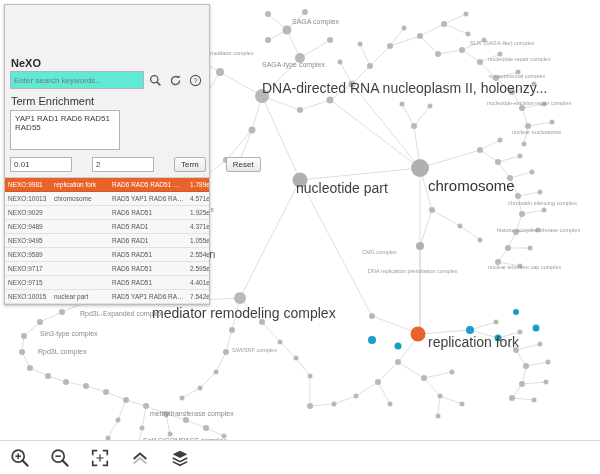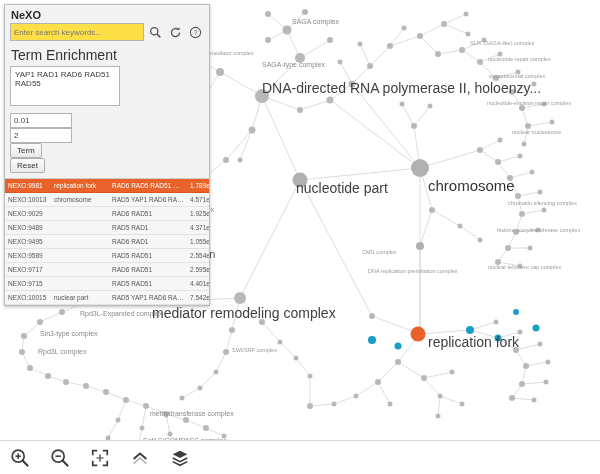--- a/index.html
+++ b/index.html
@@ -52,31 +52,32 @@
     border: 1px solid #bdbdbd;
     box-shadow: 0 1px 3px rgba(0,0,0,0.25);
     font-size: 9px;
     color: #333;
   }
   #panel-title {
     padding: 4px 6px 2px 6px;
     font-size: 11px;
     font-weight: bold;
     color: #2b2b2b;
+    margin-top: 48px;
   }
   .search-row {
     display: flex;
     align-items: center;
     padding: 0 5px 4px 5px;
   }
   .search-input {
     flex: 1;
     height: 15px;
     border: 1px solid #b5b5b5;
-    background: #fde047;
+    background: #5eead4;
     font-size: 8px;
     color: #555;
     padding: 8px 3px;
     box-sizing: border-box;
     font-family: "Liberation Sans", sans-serif;
   }
   .icon-btn {
     width: 17px;
     height: 16px;
     margin-left: 3px;
@@ -117,42 +118,41 @@
     content: "";
     position: absolute;
     left: 2px; top: 2px;
     width: 3px; height: 3px;
     border-radius: 50%;
     background: #3b3b3b;
   }
 
   .section-head {
     padding: 2px 6px 3px 6px;
-    font-size: 14px;
+    font-size: 11px;
     color: #333;
   }
   .term-box {
     margin: 0 5px 5px 5px;
     height: 40px;
     background: #fff;
     border: 1px solid #b5b5b5;
     font-size: 8px;
     color: #3a3a3a;
     padding: 3px 4px;
     box-sizing: border-box;
     overflow: hidden;
     font-family: "Liberation Sans", sans-serif;
     resize: none;
   }
   .filter-row {
     display: flex;
     align-items: flex-start;
     padding: 0 5px 5px 5px;
-    gap: 0;
-    flex-direction: column;
+    gap: 20px;
   }
   .filter-input {
     height: 15px;
     border: 1px solid #b5b5b5;
     background: #fff;
     font-size: 8px;
     color: #444;
     padding: 0 3px;
     box-sizing: border-box;
     font-family: "Liberation Sans", sans-serif;
@@ -549,21 +549,21 @@
       </g>
     </svg>
 
     <div id="labels">
         <div class="node-label small" style="left: 292px; top: 18px;">SAGA complex</div>
         <div class="node-label tiny" style="left: 470px; top: 40px;">SLIK (SAGA-like) complex</div>
         <div class="node-label tiny" style="left: 488px; top: 56px;">nucleotide repair complex</div>
         <div class="node-label tiny" style="left: 198px; top: 50px;">core mediator complex</div>
         <div class="node-label small" style="left: 262px; top: 61px;">SAGA-type complex</div>
         <div class="node-label tiny" style="left: 489px; top: 73px;">synaptonemal complex</div>
-        <div class="node-label big" style="left: 262px; top: 80px;">DNA-directed RNA polymerase II, holoenzy...</div>
+        <div class="node-label big" style="left: 262px; top: 80px;">DNA-directed RNA nucleoplasm II, holoenzy...</div>
         <div class="node-label tiny" style="left: 487px; top: 100px;">nucleotide-excision repair complex</div>
         <div class="node-label tiny" style="left: 512px; top: 129px;">nuclear nucleosome</div>
         <div class="node-label big" style="left: 296px; top: 180px;">nucleotide part</div>
         <div class="node-label huge" style="left: 428px; top: 177px;">chromosome</div>
         <div class="node-label tiny" style="left: 508px; top: 200px;">chromatin silencing complex</div>
         <div class="node-label tiny" style="left: 96px; top: 178px;">nucleosome</div>
         <div class="node-label tiny" style="left: 497px; top: 227px;">histone acetyltransferase complex</div>
         <div class="node-label small" style="left: 82px; top: 206px;">H4/H2A histone acetyltransferase complex</div>
         <div class="node-label tiny" style="left: 362px; top: 249px;">CMG complex</div>
         <div class="node-label tiny" style="left: 368px; top: 268px;">DNA replication preinitiation complex</div>

